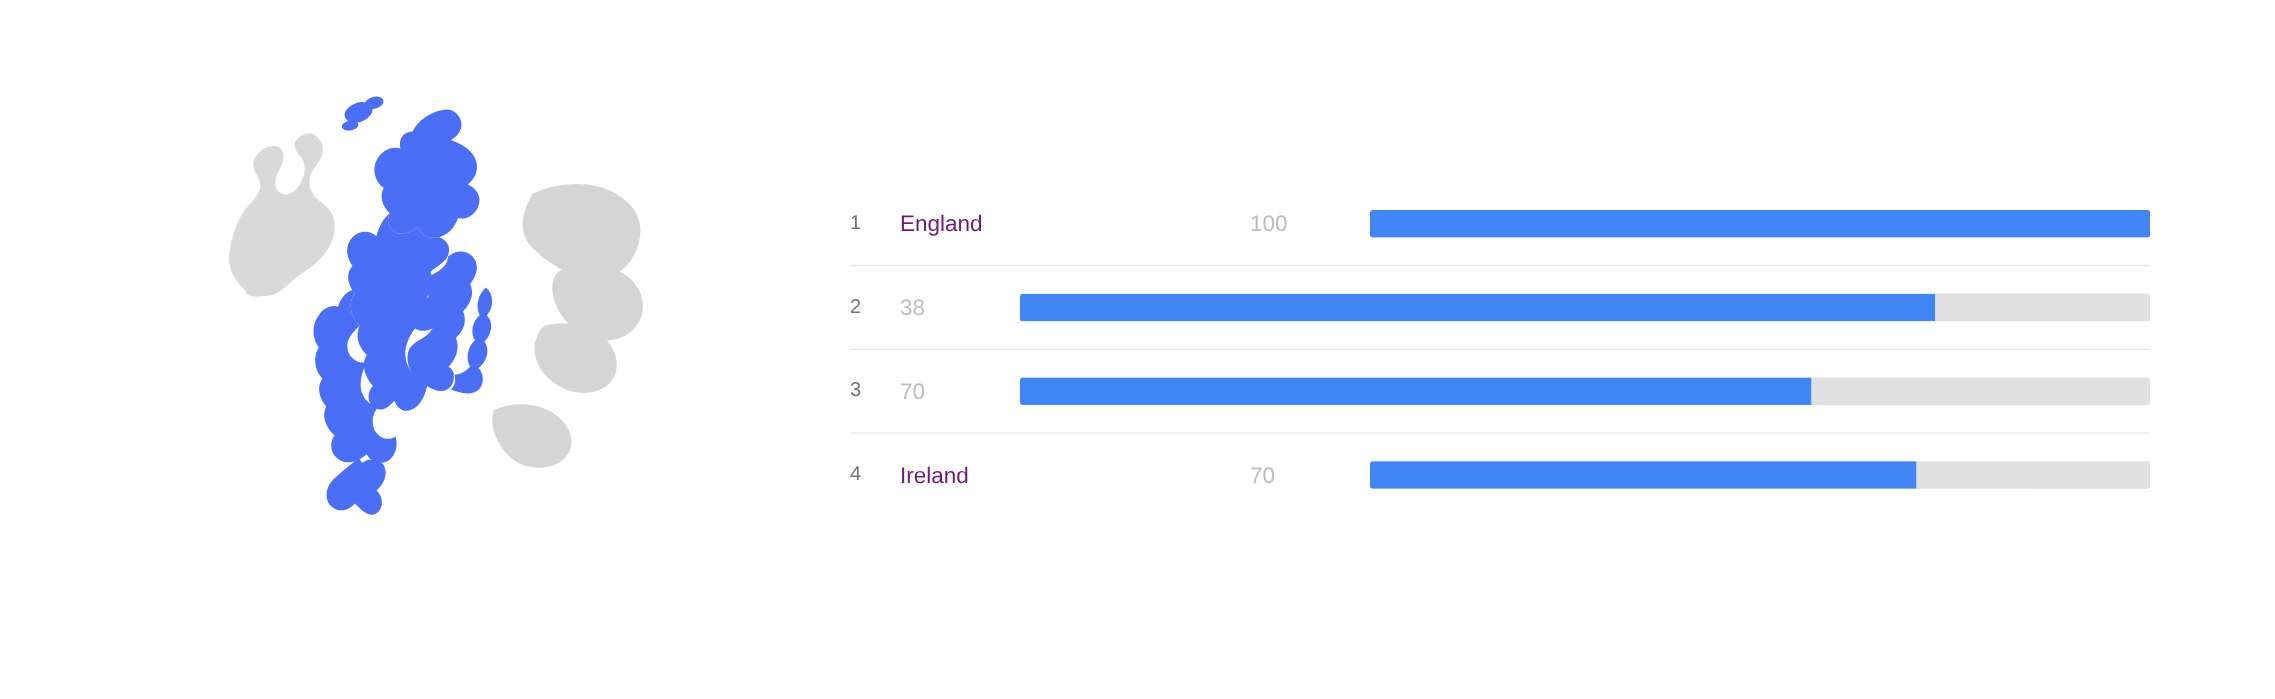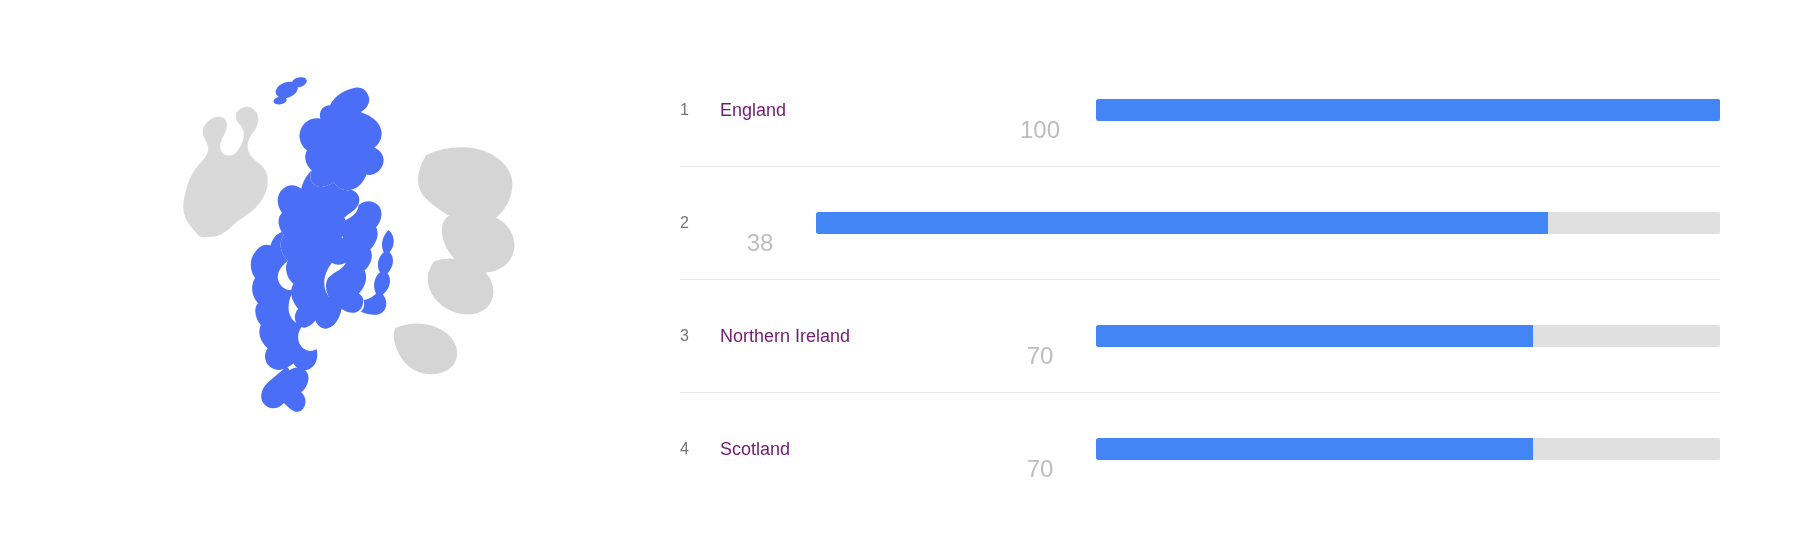--- a/index.html
+++ b/index.html
@@ -55,26 +55,25 @@
       flex-shrink: 0;
     }
     .region-name {
       width: 280px;
       font-size: 18px;
       color: #701a75;
       flex-shrink: 0;
     }
     .score {
       width: 80px;
-      text-align: center;
-      font-size: 24px;
+      text-align: left;
+      font-size: 18px;
       color: #bdbdbd;
       flex-shrink: 0;
       margin-right: 16px;
-      margin-top: 40px;
     }
     .bar-container {
       flex: 1;
       height: 22px;
       background: #e0e0e0;
       border-radius: 2px;
       overflow: hidden;
     }
     .bar-fill {
       height: 100%;
@@ -240,29 +239,28 @@
         </div>
         <div class="chart-row">
           <div class="rank">2</div>
           <div class="score">38</div>
           <div class="bar-container">
             <div class="bar-fill" style="width: 81%;"></div>
           </div>
         </div>
         <div class="chart-row">
           <div class="rank">3</div>
-          <div class="region-name">Northern Ireland</div>
           <div class="score">70</div>
           <div class="bar-container">
             <div class="bar-fill" style="width: 70%;"></div>
           </div>
         </div>
         <div class="chart-row">
           <div class="rank">4</div>
-          <div class="region-name">Scotland</div>
+          <div class="region-name">Ireland</div>
           <div class="score">70</div>
           <div class="bar-container">
             <div class="bar-fill" style="width: 70%;"></div>
           </div>
         </div>
       </div>
   </div>
 </div>
 
 </body></html>

